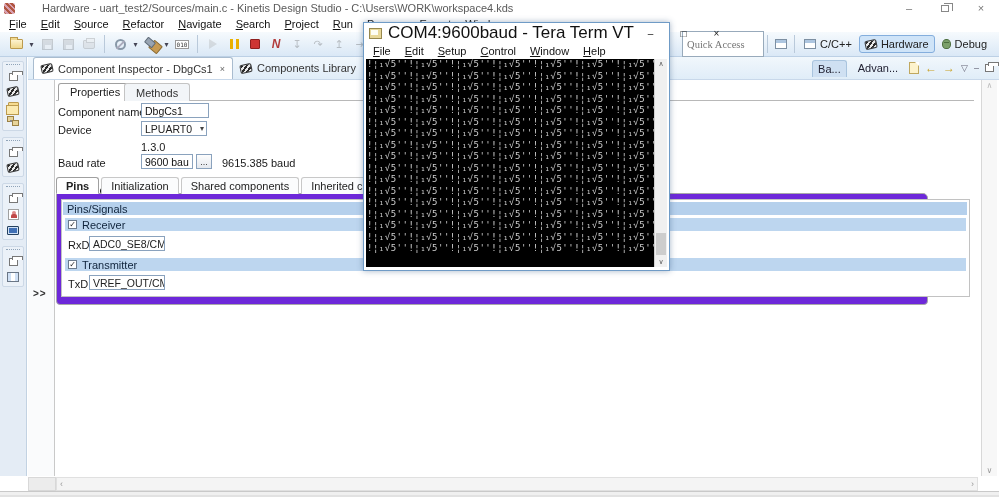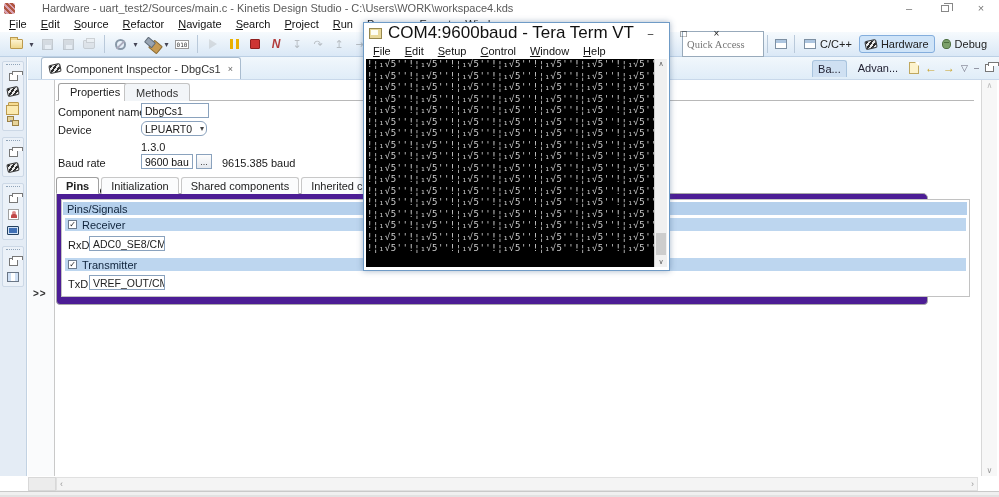--- a/index.html
+++ b/index.html
@@ -70,21 +70,21 @@
   .ic-hier{width:12px;height:10px;position:relative;}
   .ic-hier::before{content:"";position:absolute;left:0;top:0;width:5px;height:4px;background:#e7d49a;border:1px solid #9a8146;}
   .ic-hier::after{content:"";position:absolute;right:0;bottom:0;width:5px;height:4px;background:#e7d49a;border:1px solid #9a8146;box-shadow:-4px -2px 0 -2px #888;}
   .ic-person{width:11px;height:11px;background:#fff;border:1px solid #a0a0a0;position:relative;}
   .ic-person::before{content:"";position:absolute;left:3px;top:1px;width:4px;height:4px;border-radius:50%;background:#d88;}
   .ic-person::after{content:"";position:absolute;left:2px;bottom:1px;width:6px;height:4px;background:#c04848;border-radius:2px 2px 0 0;}
   .ic-monitor{width:12px;height:9px;background:#3f6fb5;border:1px solid #25415f;border-radius:1px;box-shadow:inset 0 0 0 1px #cfe0f5;}
   .ic-table{width:12px;height:10px;border:1px solid #6a7686;background:linear-gradient(90deg,#cfe0f5 0 33%,#fff 33% 66%,#cfe0f5 66% 100%);}
 
   
-  .tabbar{position:absolute;left:28px;top:57px;right:0;height:23px;background:linear-gradient(#f1f7fc,#e0edf8);border-bottom:1px solid #c8d8ea;display:flex;align-items:center;padding-left:13px;}
+  .tabbar{position:absolute;left:28px;top:57px;right:0;height:23px;background:linear-gradient(#f1f7fc,#e0edf8);border-bottom:1px solid #c8d8ea;display:flex;align-items:center;padding-left:5px;}
   .etab{display:flex;align-items:center;gap:5px;height:22px;padding:0 7px;color:#333;}
   .etab.active{background:#fff;border:1px solid #a9bccf;border-bottom:none;border-radius:3px 3px 0 0;}
   .etab .x{color:#666;font-size:9px;margin-left:2px;}
   .tab-right{position:absolute;right:5px;top:0;height:22px;display:flex;align-items:center;gap:6px;}
   .rtab{padding:2px 5px;border-radius:3px 3px 0 0;color:#223;}
   .rtab.active{background:#cfe0f2;border:1px solid #a9c4de;border-bottom:none;}
   .ic-newpage{width:10px;height:12px;background:#fdf3cd;border:1px solid #c0a860;position:relative;}
   .ic-newpage::before{content:"";position:absolute;right:-1px;top:-1px;border-left:4px solid transparent;border-top:4px solid #fff;}
   .nav-arrow{color:#c9a227;font-size:12px;line-height:12px;}
   .mini-glyph{color:#667;font-size:9px;}
@@ -102,21 +102,21 @@
   .frm-static{position:absolute;color:#1a1a1a;}
   .txt-input{position:absolute;height:15px;border:1px solid #8aa2bd;font-size:10.5px;padding:0 3px;color:#111;font-family:"Liberation Sans",sans-serif;background:#fff;}
   .combo{position:absolute;height:15px;border:1px solid #8aa2bd;background:#fff;display:flex;align-items:center;font-size:10.5px;padding:0 2px 0 3px;white-space:nowrap;overflow:hidden;}
   .combo .chev{margin-left:auto;font-size:8px;color:#444;padding-left:3px;flex:none;}
   .browse-btn{position:absolute;height:15px;width:16px;border:1px solid #8aa2bd;background:linear-gradient(#fdfdfd,#e4e8ee);font-size:9px;display:flex;align-items:center;justify-content:center;color:#333;}
 
   .cfgtabs{position:absolute;left:28px;top:97px;display:flex;align-items:flex-end;z-index:2;}
   .cfgtab{height:17px;display:flex;align-items:center;padding:0 9px;border-radius:3px 3px 0 0;color:#222;}
   .cfgtab.active{background:#fff;border:1px solid #a0a0a0;border-bottom:1px solid #fff;font-weight:bold;}
   .cfgtab.idle{background:#fbfcfd;border:1px solid #c8c8c8;border-bottom:none;margin-left:2px;}
-  .outerbox{position:absolute;left:28px;top:113px;width:872px;height:112px;border:1px solid #a8a8a8;border-radius:0 5px 4px 4px;background:#4c1d95;}
+  .outerbox{position:absolute;left:28px;top:113px;width:872px;height:112px;border:1px solid #a8a8a8;border-radius:0 5px 4px 4px;background:#6d28d9;}
   .innerbox{position:absolute;left:4px;top:5px;width:909px;height:98px;border:1px solid #c2c2c2;background:#fff;}
   .sec-header{position:absolute;left:1px;top:2px;right:2px;height:13px;background:#b5d0ec;display:flex;align-items:center;padding-left:4px;color:#10243c;}
   .chk-row{position:absolute;left:3px;height:13px;background:#bdd6ef;display:flex;align-items:center;padding-left:3px;gap:5px;color:#10243c;}
   .checkbox{width:9px;height:9px;background:#fff;border:1px solid #6b7b8c;display:flex;align-items:center;justify-content:center;font-size:8px;line-height:8px;color:#222;flex:none;}
   .pin-label{position:absolute;color:#1a1a1a;}
 
   
   .vscroll{position:absolute;left:981px;top:80px;width:16px;height:396px;background:#f7f7f7;border-left:1px solid #d8d8d8;}
   .vscroll .down{position:absolute;bottom:1px;left:0;right:0;text-align:center;color:#999;font-size:8px;}
   .vscroll .up{position:absolute;top:1px;left:0;right:0;text-align:center;color:#bbb;font-size:8px;}
@@ -295,20 +295,24 @@
       <span class="ic-table"></span>
     </div>
   </div>
 
   <div class="tabbar">
     <span class="etab active">
       <span class="ic-component"></span>
       <span>Component Inspector - DbgCs1</span>
       <span class="x">×</span>
     </span>
+    <span class="etab">
+      <span class="ic-component"></span>
+      <span>Components Library</span>
+    </span>
     <span class="tab-right">
       <span class="rtab active">Ba...</span>
       <span class="rtab">Advan...</span>
       <span class="ic-newpage"></span>
       <span class="nav-arrow">←</span>
       <span class="nav-arrow">→</span>
       <span class="mini-glyph">▽</span>
       <span class="mini-glyph">–</span>
       <span class="ic-restoreview"></span>
     </span>
@@ -319,21 +323,21 @@
     <span class="expand-marker">&gt;&gt;</span>
 
     <div class="pm-rule"></div>
     <span class="pmtab active">Properties</span>
     <span class="pmtab idle">Methods</span>
 
     <span class="frm-label" style="left:30px;top:26px;">Component name</span>
     <input class="txt-input" style="left: 113px; top: 23px; width: 68px;" value="DbgCs1">
 
     <span class="frm-label" style="left:30px;top:44px;">Device</span>
-    <span class="combo" style="left:113px;top:41px;width:66px;border-radius:6px;">
+    <span class="combo" style="left:113px;top:41px;width:66px;">
       <span>LPUART0</span>
       <span class="chev">▾</span>
     </span>
 
     <span class="frm-label" style="left:30px;top:61px;margin-top:43px;">Component version</span>
     <span class="frm-static" style="left:113px;top:61px;">1.3.0</span>
 
     <span class="frm-label" style="left:30px;top:77px;">Baud rate</span>
     <input class="txt-input" style="left: 113px; top: 74px; width: 52px;" value="9600 baud">
     <span class="browse-btn" style="left:168px;top:74px;">...</span>

